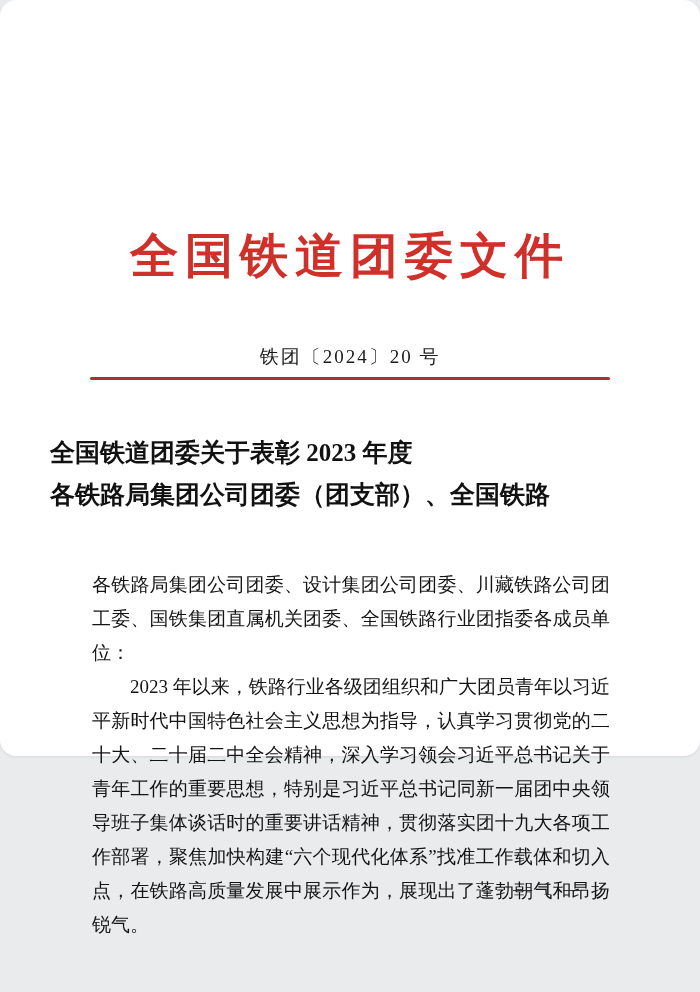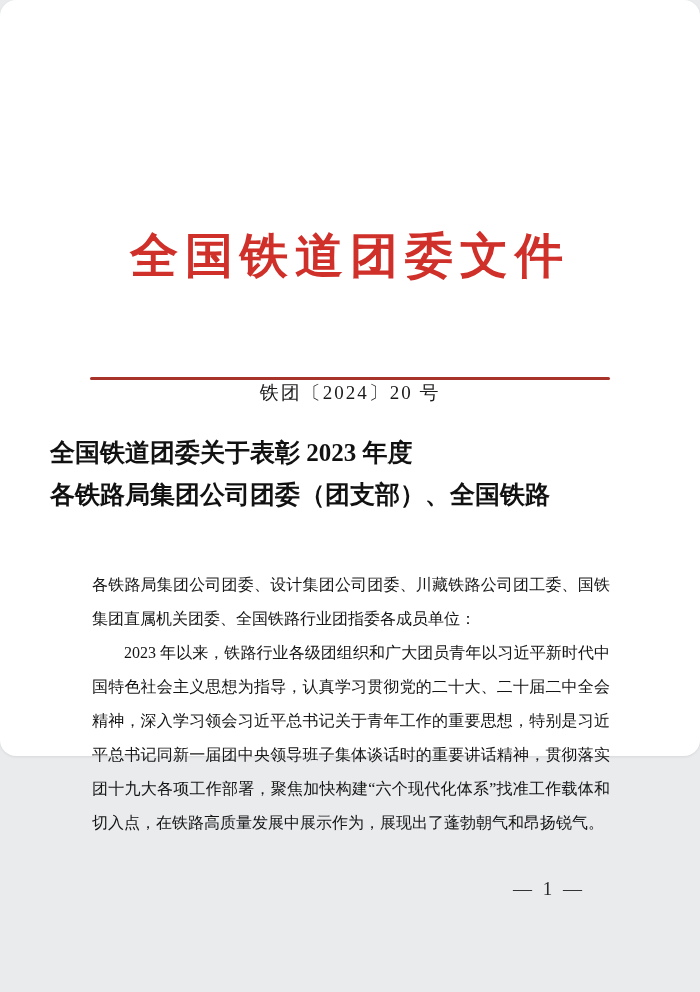--- a/index.html
+++ b/index.html
@@ -38,21 +38,20 @@
     white-space: nowrap;
   }
   .doc-number {
     position: absolute;
     top: 344px; left: 0;
     width: 100%;
     text-align: center;
     font-size: 19px;
     letter-spacing: 2px;
     color: #1a1a1a;
-    margin-top: 36px;
   }
   .red-rule {
     position: absolute;
     top: 377px; left: 90px;
     width: 520px; height: 3px;
     background: var(--rule-red);
     border-radius: 2px;
   }
   .doc-title {
     position: absolute;
@@ -60,21 +59,21 @@
     text-align: left;
     font-size: 25px;
     font-weight: 700;
     line-height: 42px;
     color: #111;
   }
   .body-text {
     position: absolute;
     top: 568px; left: 92px;
     width: 518px;
-    font-size: 16px;
+    font-size: 19px;
     line-height: 34px;
     text-align: justify;
     text-justify: inter-ideograph;
     color: #141414;
   }
   .body-text p.indent { text-indent: 2em; }
   .page-number {
     position: absolute;
     top: 878px; right: 115px;
     font-size: 19px;

